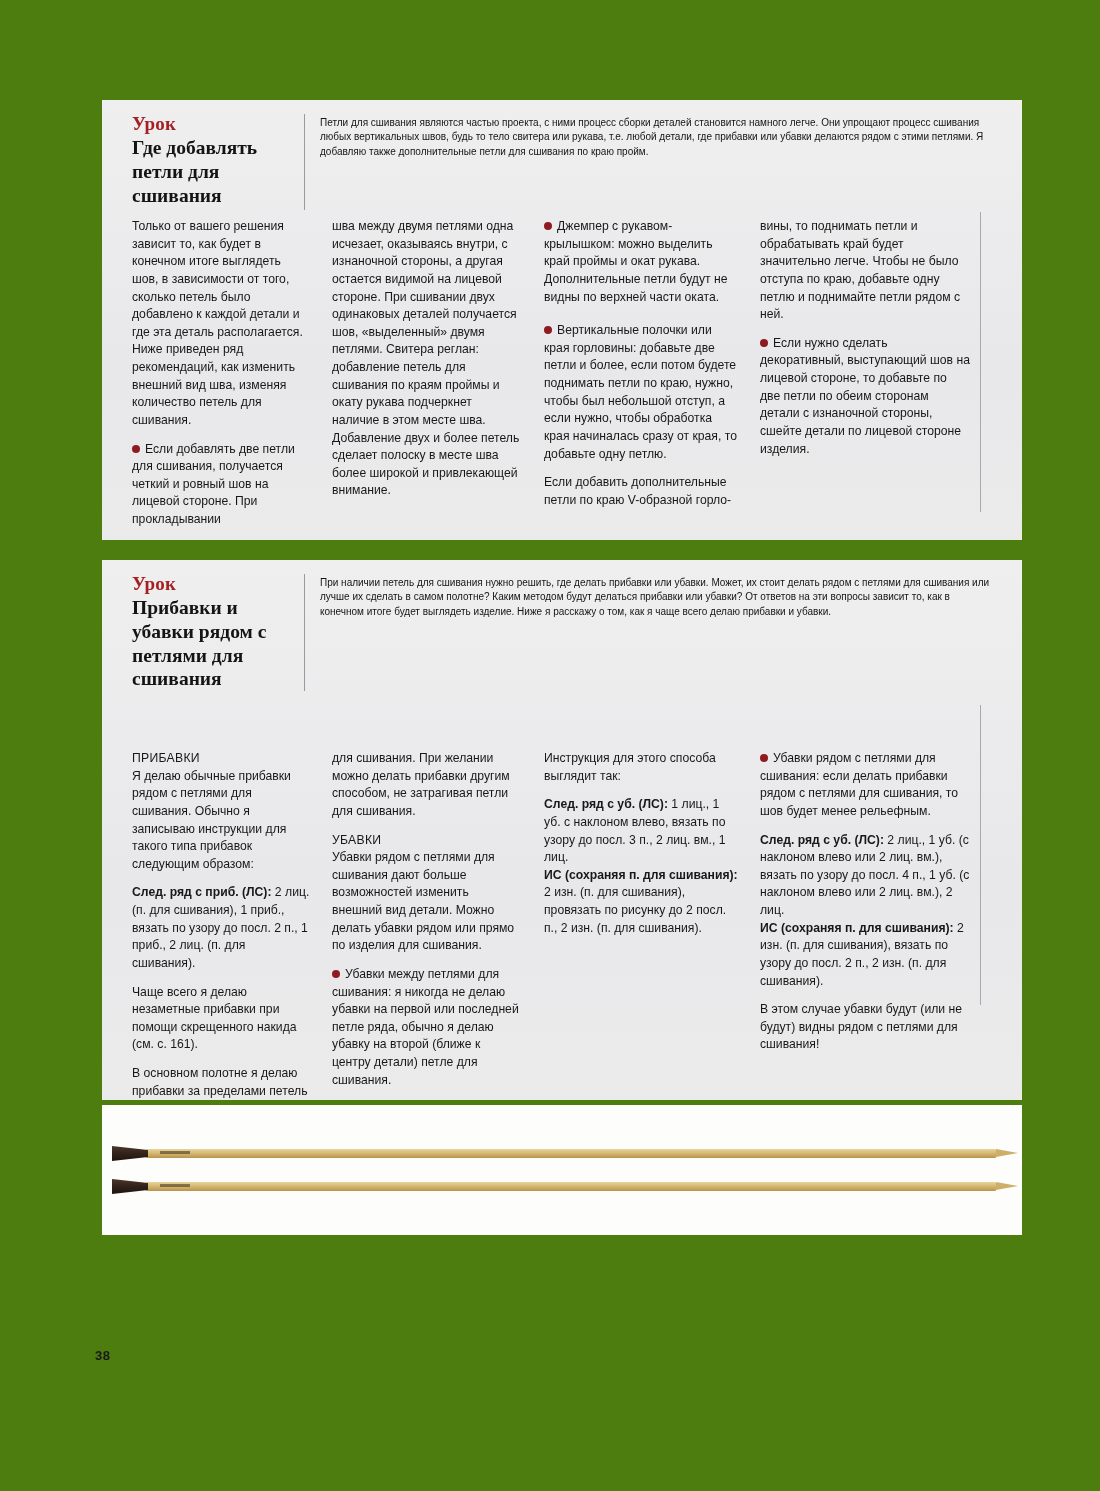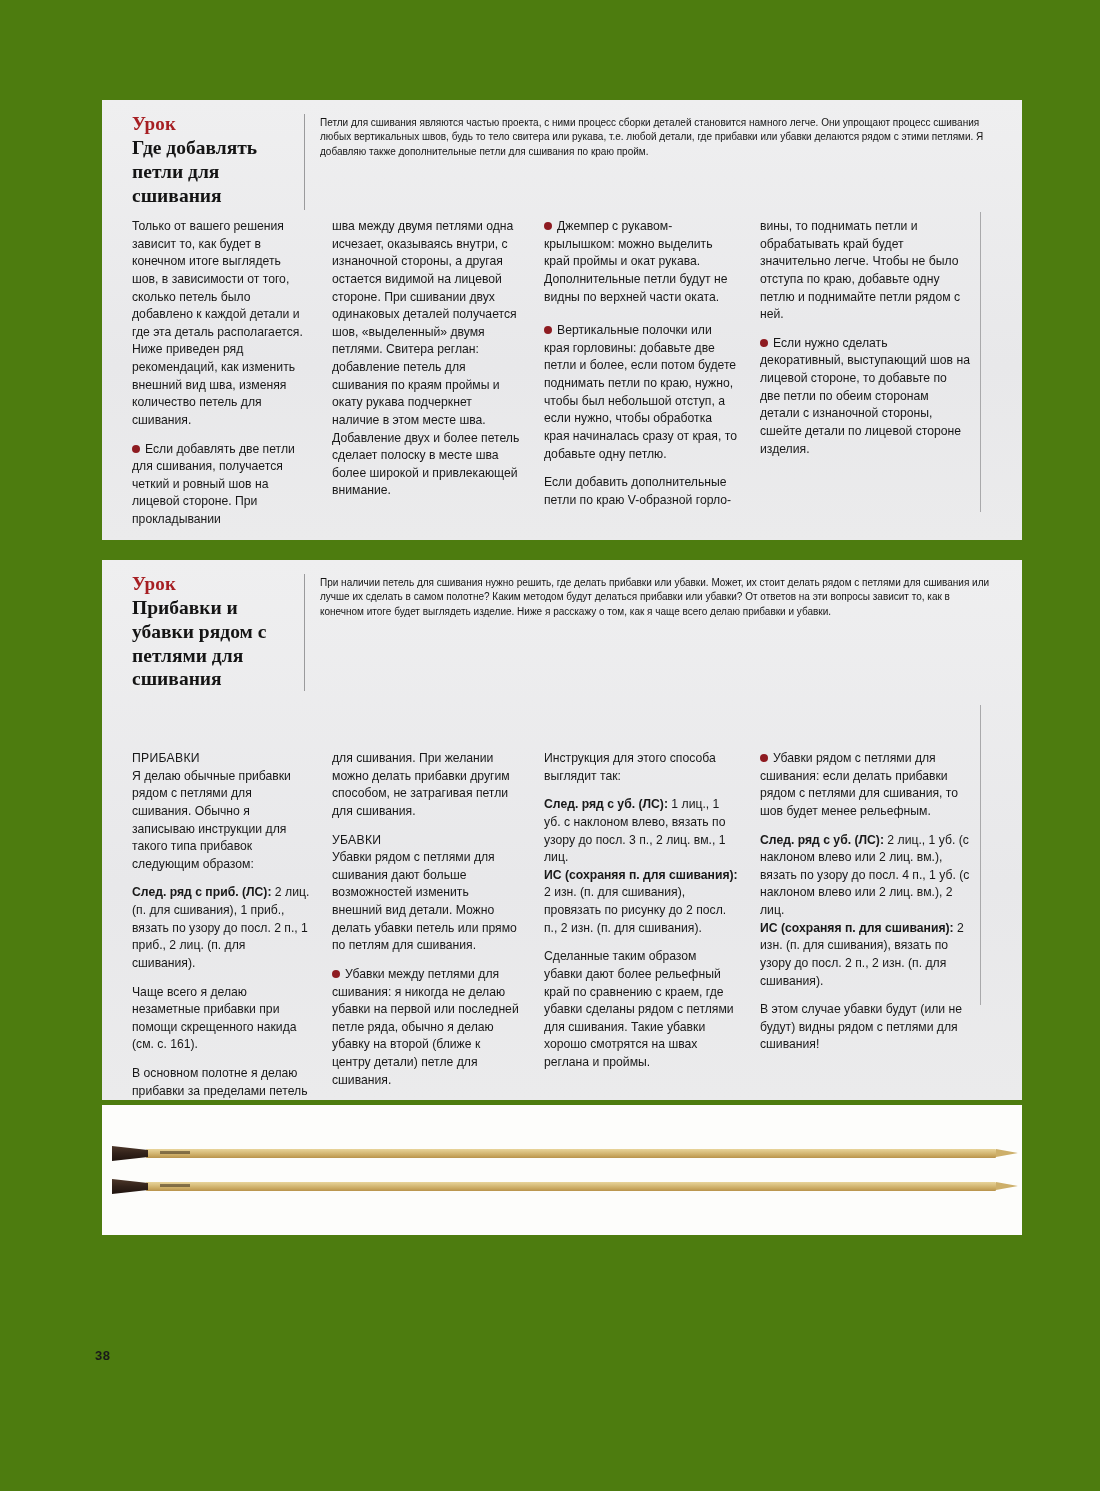--- a/index.html
+++ b/index.html
@@ -228,29 +228,28 @@
         <p class="tight caps">ПРИБАВКИ</p>
         <p>Я делаю обычные прибавки рядом с петлями для сшивания. Обычно я записываю инструкции для такого типа прибавок следующим образом:</p>
         <p><b>След. ряд с приб. (ЛС):</b><span> 2 лиц. (п. для сшивания), 1 приб., вязать по узору до посл. 2 п., 1 приб., 2 лиц. (п. для сшивания).</span></p>
         <p>Чаще всего я делаю незаметные прибавки при помощи скрещенного накида (см. с. 161).</p>
         <p>В основном полотне я делаю прибавки за пределами петель</p>
       </div>
 
       <div class="col" style="width:212px; padding-right:22px;">
         <p>для сшивания. При желании можно делать прибавки другим способом, не затрагивая петли для сшивания.</p>
         <p class="tight caps">УБАВКИ</p>
-        <p>Убавки рядом с петлями для сшивания дают больше возможностей изменить внешний вид детали. Можно делать убавки петель или прямо по петлям для сшивания.</p>
+        <p>Убавки рядом с петлями для сшивания дают больше возможностей изменить внешний вид детали. Можно делать убавки рядом или прямо по изделия для сшивания.</p>
         <p class="bullet-p"><span class="dot"></span><span>Убавки между петлями для сшивания: я никогда не делаю убавки на первой или последней петле ряда, обычно я делаю убавку на второй (ближе к центру детали) петле для сшивания.</span></p>
       </div>
 
       <div class="col" style="width:216px; padding-right:22px;">
         <p>Инструкция для этого способа выглядит так:</p>
         <p class="tight"><b>След. ряд с уб. (ЛС):</b><span> 1 лиц., 1 уб. с наклоном влево, вязать по узору до посл. 3 п., 2 лиц. вм., 1 лиц.</span></p>
         <p><b>ИС (сохраняя п. для сшивания):</b><span> 2 изн. (п. для сшивания), провязать по рисунку до 2 посл. п., 2 изн. (п. для сшивания).</span></p>
-        <p>Сделанные таким образом убавки дают более рельефный край по сравнению с краем, где убавки сделаны рядом с петлями для сшивания. Такие убавки хорошо смотрятся на швах реглана и проймы.</p>
       </div>
 
       <div class="col" style="width:210px;">
         <p class="bullet-p"><span class="dot"></span><span>Убавки рядом с петлями для сшивания: если делать прибавки рядом с петлями для сшивания, то шов будет менее рельефным.</span></p>
         <p class="tight"><b>След. ряд с уб. (ЛС):</b><span> 2 лиц., 1 уб. (с наклоном влево или 2 лиц. вм.), вязать по узору до посл. 4 п., 1 уб. (с наклоном влево или 2 лиц. вм.), 2 лиц.</span></p>
         <p><b>ИС (сохраняя п. для сшивания):</b><span> 2 изн. (п. для сшивания), вязать по узору до посл. 2 п., 2 изн. (п. для сшивания).</span></p>
         <p>В этом случае убавки будут (или не будут) видны рядом с петлями для сшивания!</p>
       </div>
     </div>
 

